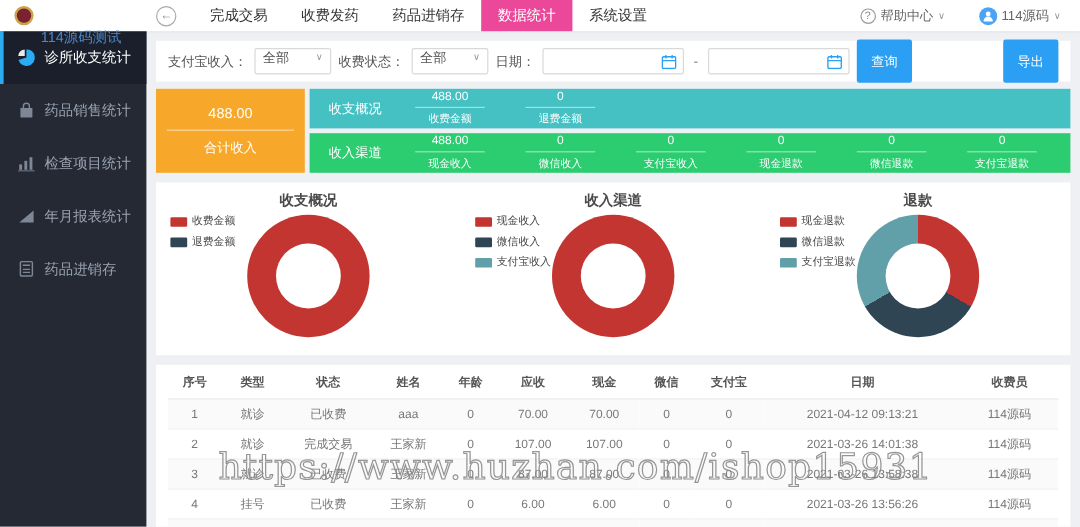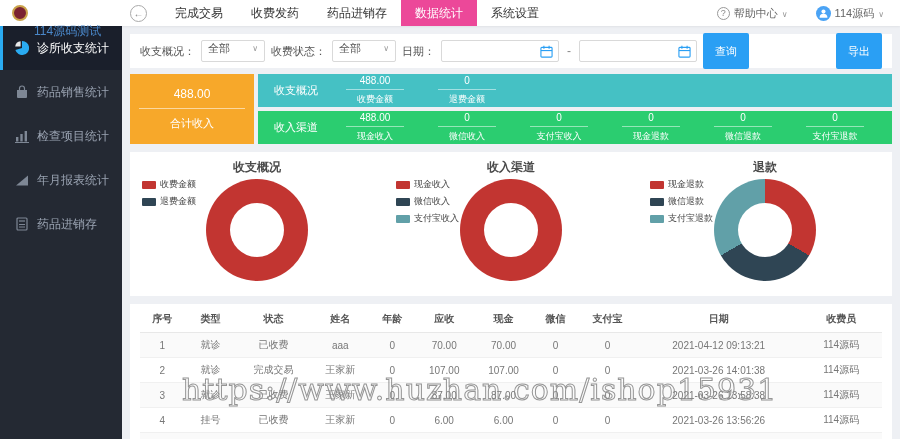--- a/index.html
+++ b/index.html
@@ -160,21 +160,21 @@
             <line x1="4" y1="10" x2="10" y2="10" stroke="currentColor" stroke-width="1"></line>
           </svg>
       </span>
       <span>药品进销存</span>
     </div>
   </aside>
 
   <main class="main">
 
     <div class="filter-card">
-      <span class="f-label">收支概况：</span>
+      <span class="f-label">支付宝收入：</span>
       <div class="select">
         <span>全部</span>
         <span class="caret"></span>
       </div>
       <span class="f-label">收费状态：</span>
       <div class="select">
         <span>全部</span>
         <span class="caret"></span>
       </div>
       <span class="f-label">日期：</span>

